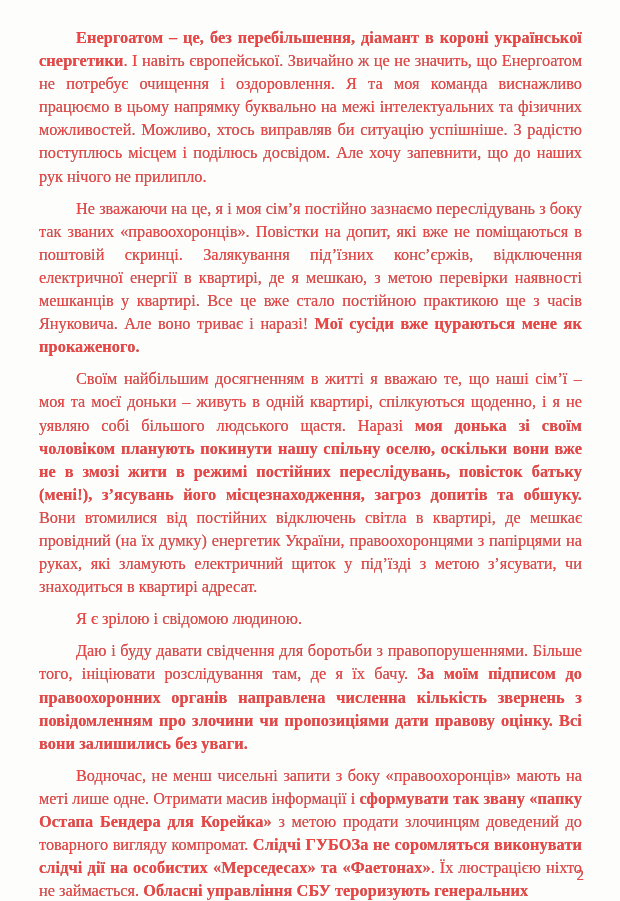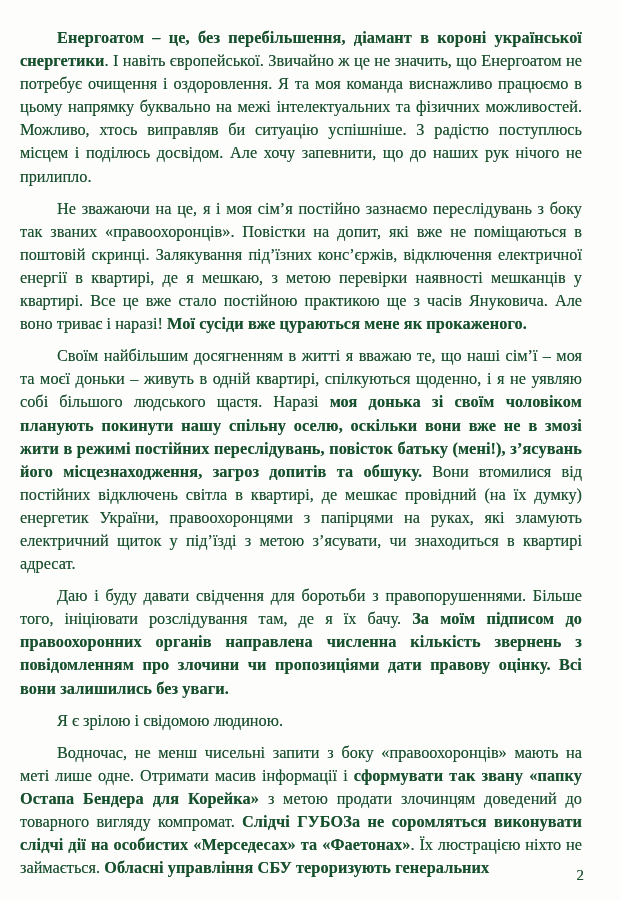--- a/index.html
+++ b/index.html
@@ -6,26 +6,26 @@
   html, body {
     margin: 0;
     padding: 0;
     background: #fdfdfc;
   }
   .scan-page {
     position: relative;
     width: 620px;
     height: 901px;
     box-sizing: border-box;
-    padding: 26px 38px 0 20px;
+    padding: 26px 38px 0 39px;
     background: #fdfdfc;
     font-family: "Liberation Serif", "DejaVu Serif", serif;
     font-size: 16.3px;
     line-height: 23.1px;
-    color: #14532d;
+    color: #ef4444;
     text-align: justify;
     overflow: hidden;
     
     text-shadow: 0 0 0.55px rgba(45, 38, 30, 0.55);
   }
   .scan-page p {
     margin: 0 0 9px 0;
     text-indent: 37px;
   }
   .scan-page .b {
@@ -42,18 +42,18 @@
   }
 </style>
 </head>
 <body>
 
 <div class="scan-page">
   <div id="paragraphs">
       <p><span class="b">Енергоатом – це, без перебільшення, діамант в короні української снергетики</span><span>. І навіть європейської. Звичайно ж це не значить, що Енергоатом не потребує очищення і оздоровлення. Я та моя команда виснажливо працюємо в цьому напрямку буквально на межі інтелектуальних та фізичних можливостей. Можливо, хтось виправляв би ситуацію успішніше. З радістю поступлюсь місцем і поділюсь досвідом. Але хочу запевнити, що до наших рук нічого не прилипло.</span></p>
       <p><span>Не зважаючи на це, я і моя сім’я постійно зазнаємо переслідувань з боку так званих «правоохоронців». Повістки на допит, які вже не поміщаються в поштовій скринці. Залякування під’їзних конс’єржів, відключення електричної енергії в квартирі, де я мешкаю, з метою перевірки наявності мешканців у квартирі. Все це вже стало постійною практикою ще з часів Януковича. Але воно триває і наразі! </span><span class="b">Мої сусіди вже цураються мене як прокаженого.</span></p>
       <p><span>Своїм найбільшим досягненням в житті я вважаю те, що наші сім’ї – моя та моєї доньки – живуть в одній квартирі, спілкуються щоденно, і я не уявляю собі більшого людського щастя. Наразі </span><span class="b">моя донька зі своїм чоловіком планують покинути нашу спільну оселю, оскільки вони вже не в змозі жити в режимі постійних переслідувань, повісток батьку (мені!), з’ясувань його місцезнаходження, загроз допитів та обшуку.</span><span> Вони втомилися від постійних відключень світла в квартирі, де мешкає провідний (на їх думку) енергетик України, правоохоронцями з папірцями на руках, які зламують електричний щиток у під’їзді з метою з’ясувати, чи знаходиться в квартирі адресат.</span></p>
+      <p><span>Я є зрілою і свідомою людиною.</span></p>
       <p><span>Даю і буду давати свідчення для боротьби з правопорушеннями. Більше того, ініціювати розслідування там, де я їх бачу. </span><span class="b">За моїм підписом до правоохоронних органів направлена численна кількість звернень з повідомленням про злочини чи пропозиціями дати правову оцінку. Всі вони залишились без уваги.</span></p>
-      <p><span>Я є зрілою і свідомою людиною.</span></p>
       <p><span>Водночас, не менш чисельні запити з боку «правоохоронців» мають на меті лише одне. Отримати масив інформації і </span><span class="b">сформувати так звану «папку Остапа Бендера для Корейка»</span><span> з метою продати злочинцям доведений до товарного вигляду компромат. </span><span class="b">Слідчі ГУБОЗа не соромляться виконувати слідчі дії на особистих «Мерседесах» та «Фаетонах»</span><span>. Їх люстрацією ніхто не займається. </span><span class="b">Обласні управління СБУ тероризують генеральних</span></p>
     </div>
   <div class="page-number">2</div>
 </div>
 
 </body></html>

